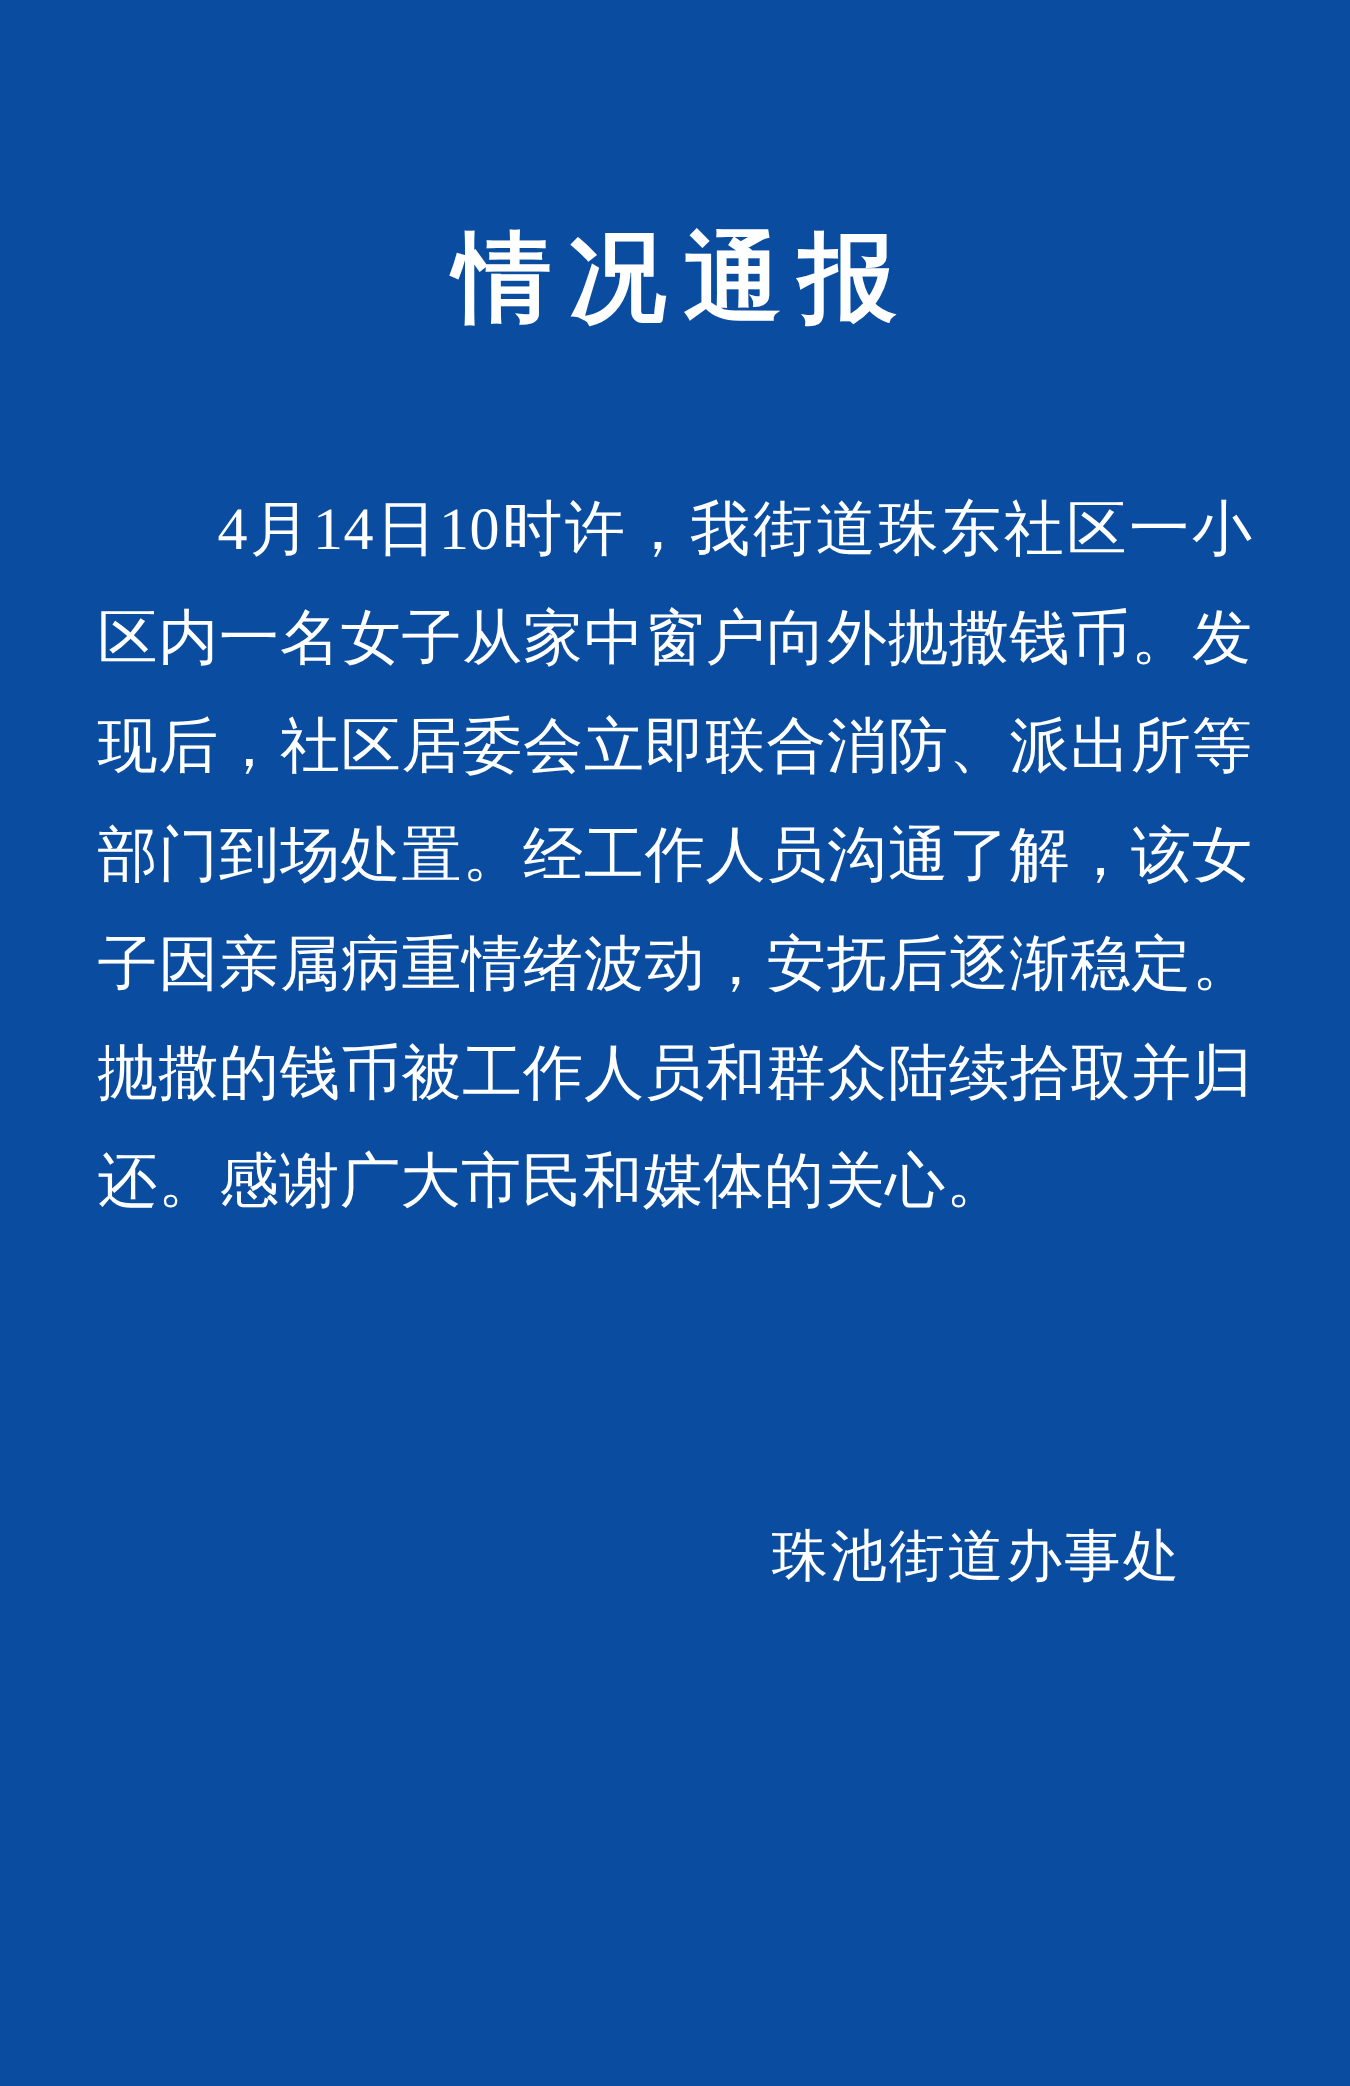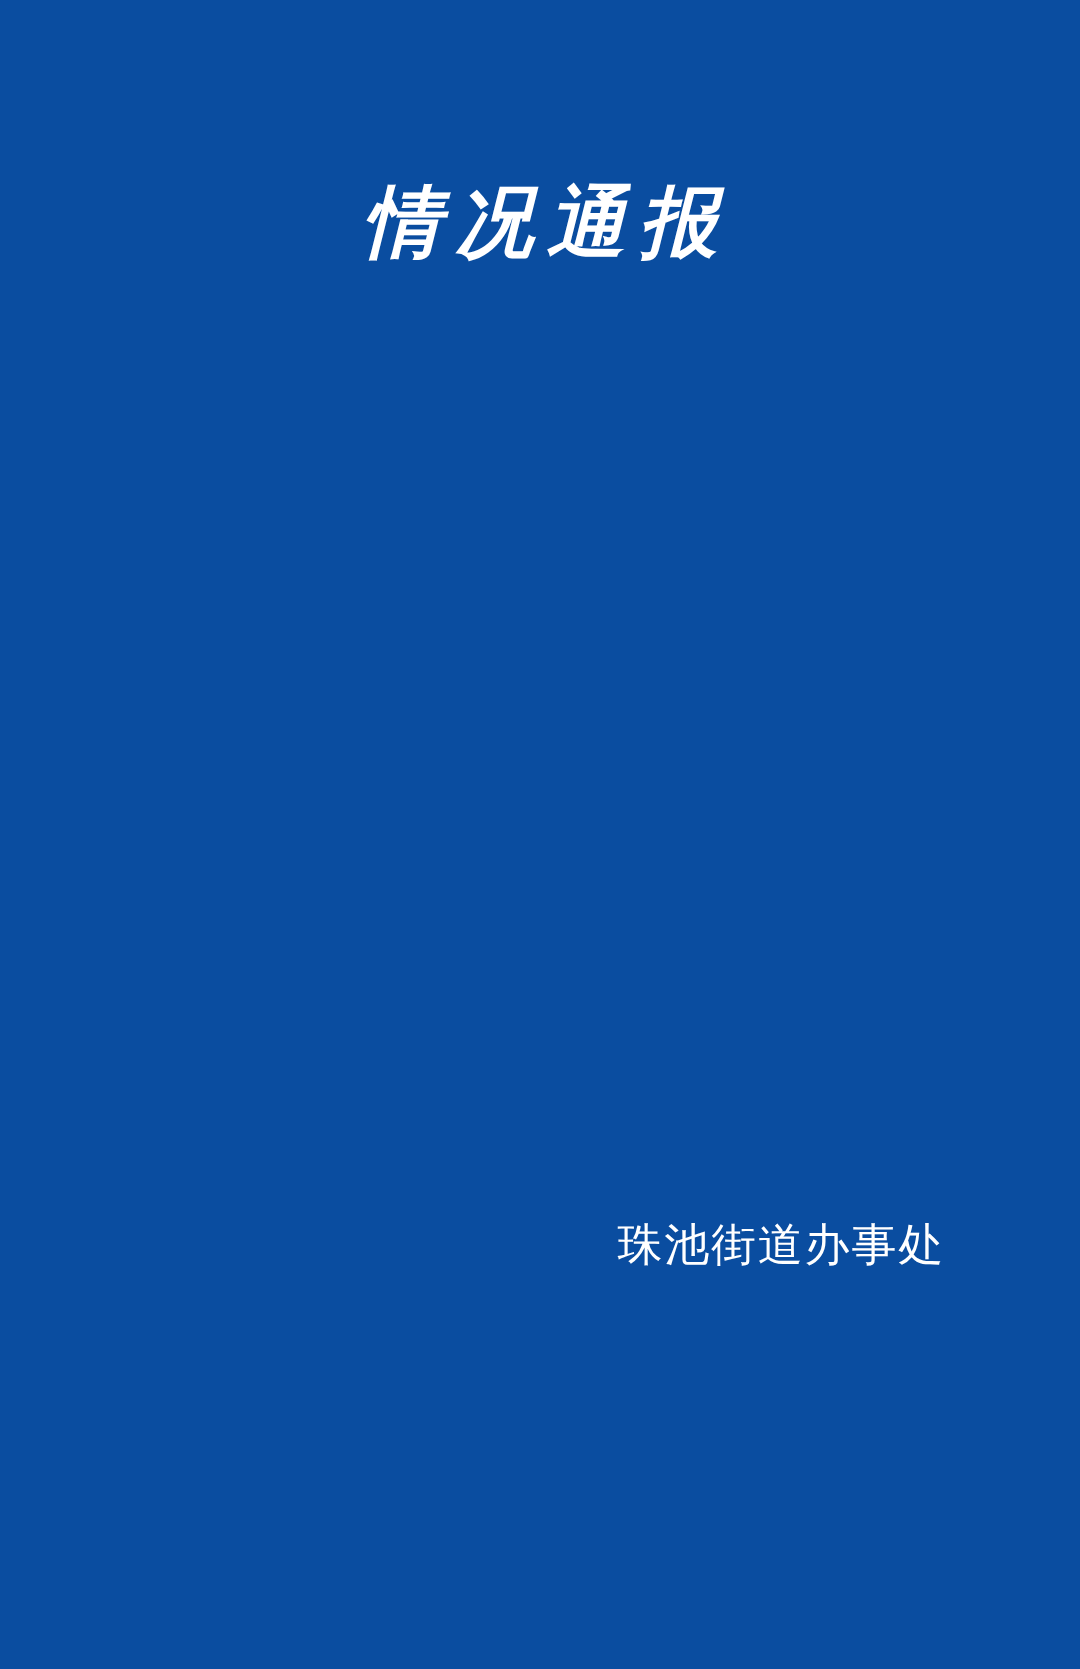--- a/index.html
+++ b/index.html
@@ -18,21 +18,20 @@
   .notice-title {
     margin: 178px 0 0 0;
     text-align: center;
     font-family: "Liberation Sans", "DejaVu Sans", sans-serif;
     font-weight: 900;
     font-size: 78px;
     line-height: 1.15;
     letter-spacing: 0.18em;
     text-indent: 0.18em; 
     color: #FFFFFF;
-    font-style: italic;
   }
   .notice-body {
     margin: 112px 78px 0 78px;
     font-size: 48px;
     line-height: 87px;
     text-align: justify;
     text-justify: inter-ideograph;
     text-indent: 2em;
     color: #FFFFFF;
     letter-spacing: 0.01em;
@@ -49,17 +48,18 @@
   }
   .notice-signature { display: block; }
   .notice-date { display: block; }
 </style>
 </head>
 <body>
 
 <div class="page">
   <h1 class="notice-title">情况通报</h1>
 
+  <p class="notice-body">4月14日10时许，我街道珠东社区一小区内一名女子从家中窗户向外抛撒钱币。发现后，社区居委会立即联合消防、派出所等部门到场处置。经工作人员沟通了解，该女子因亲属病重情绪波动，安抚后逐渐稳定。抛撒的钱币被工作人员和群众陆续拾取并归还。感谢广大市民和媒体的关心。</p>
 
   <div class="notice-footer">
     <span class="notice-signature">珠池街道办事处</span>
   </div>
 </div>
 
 </body></html>

